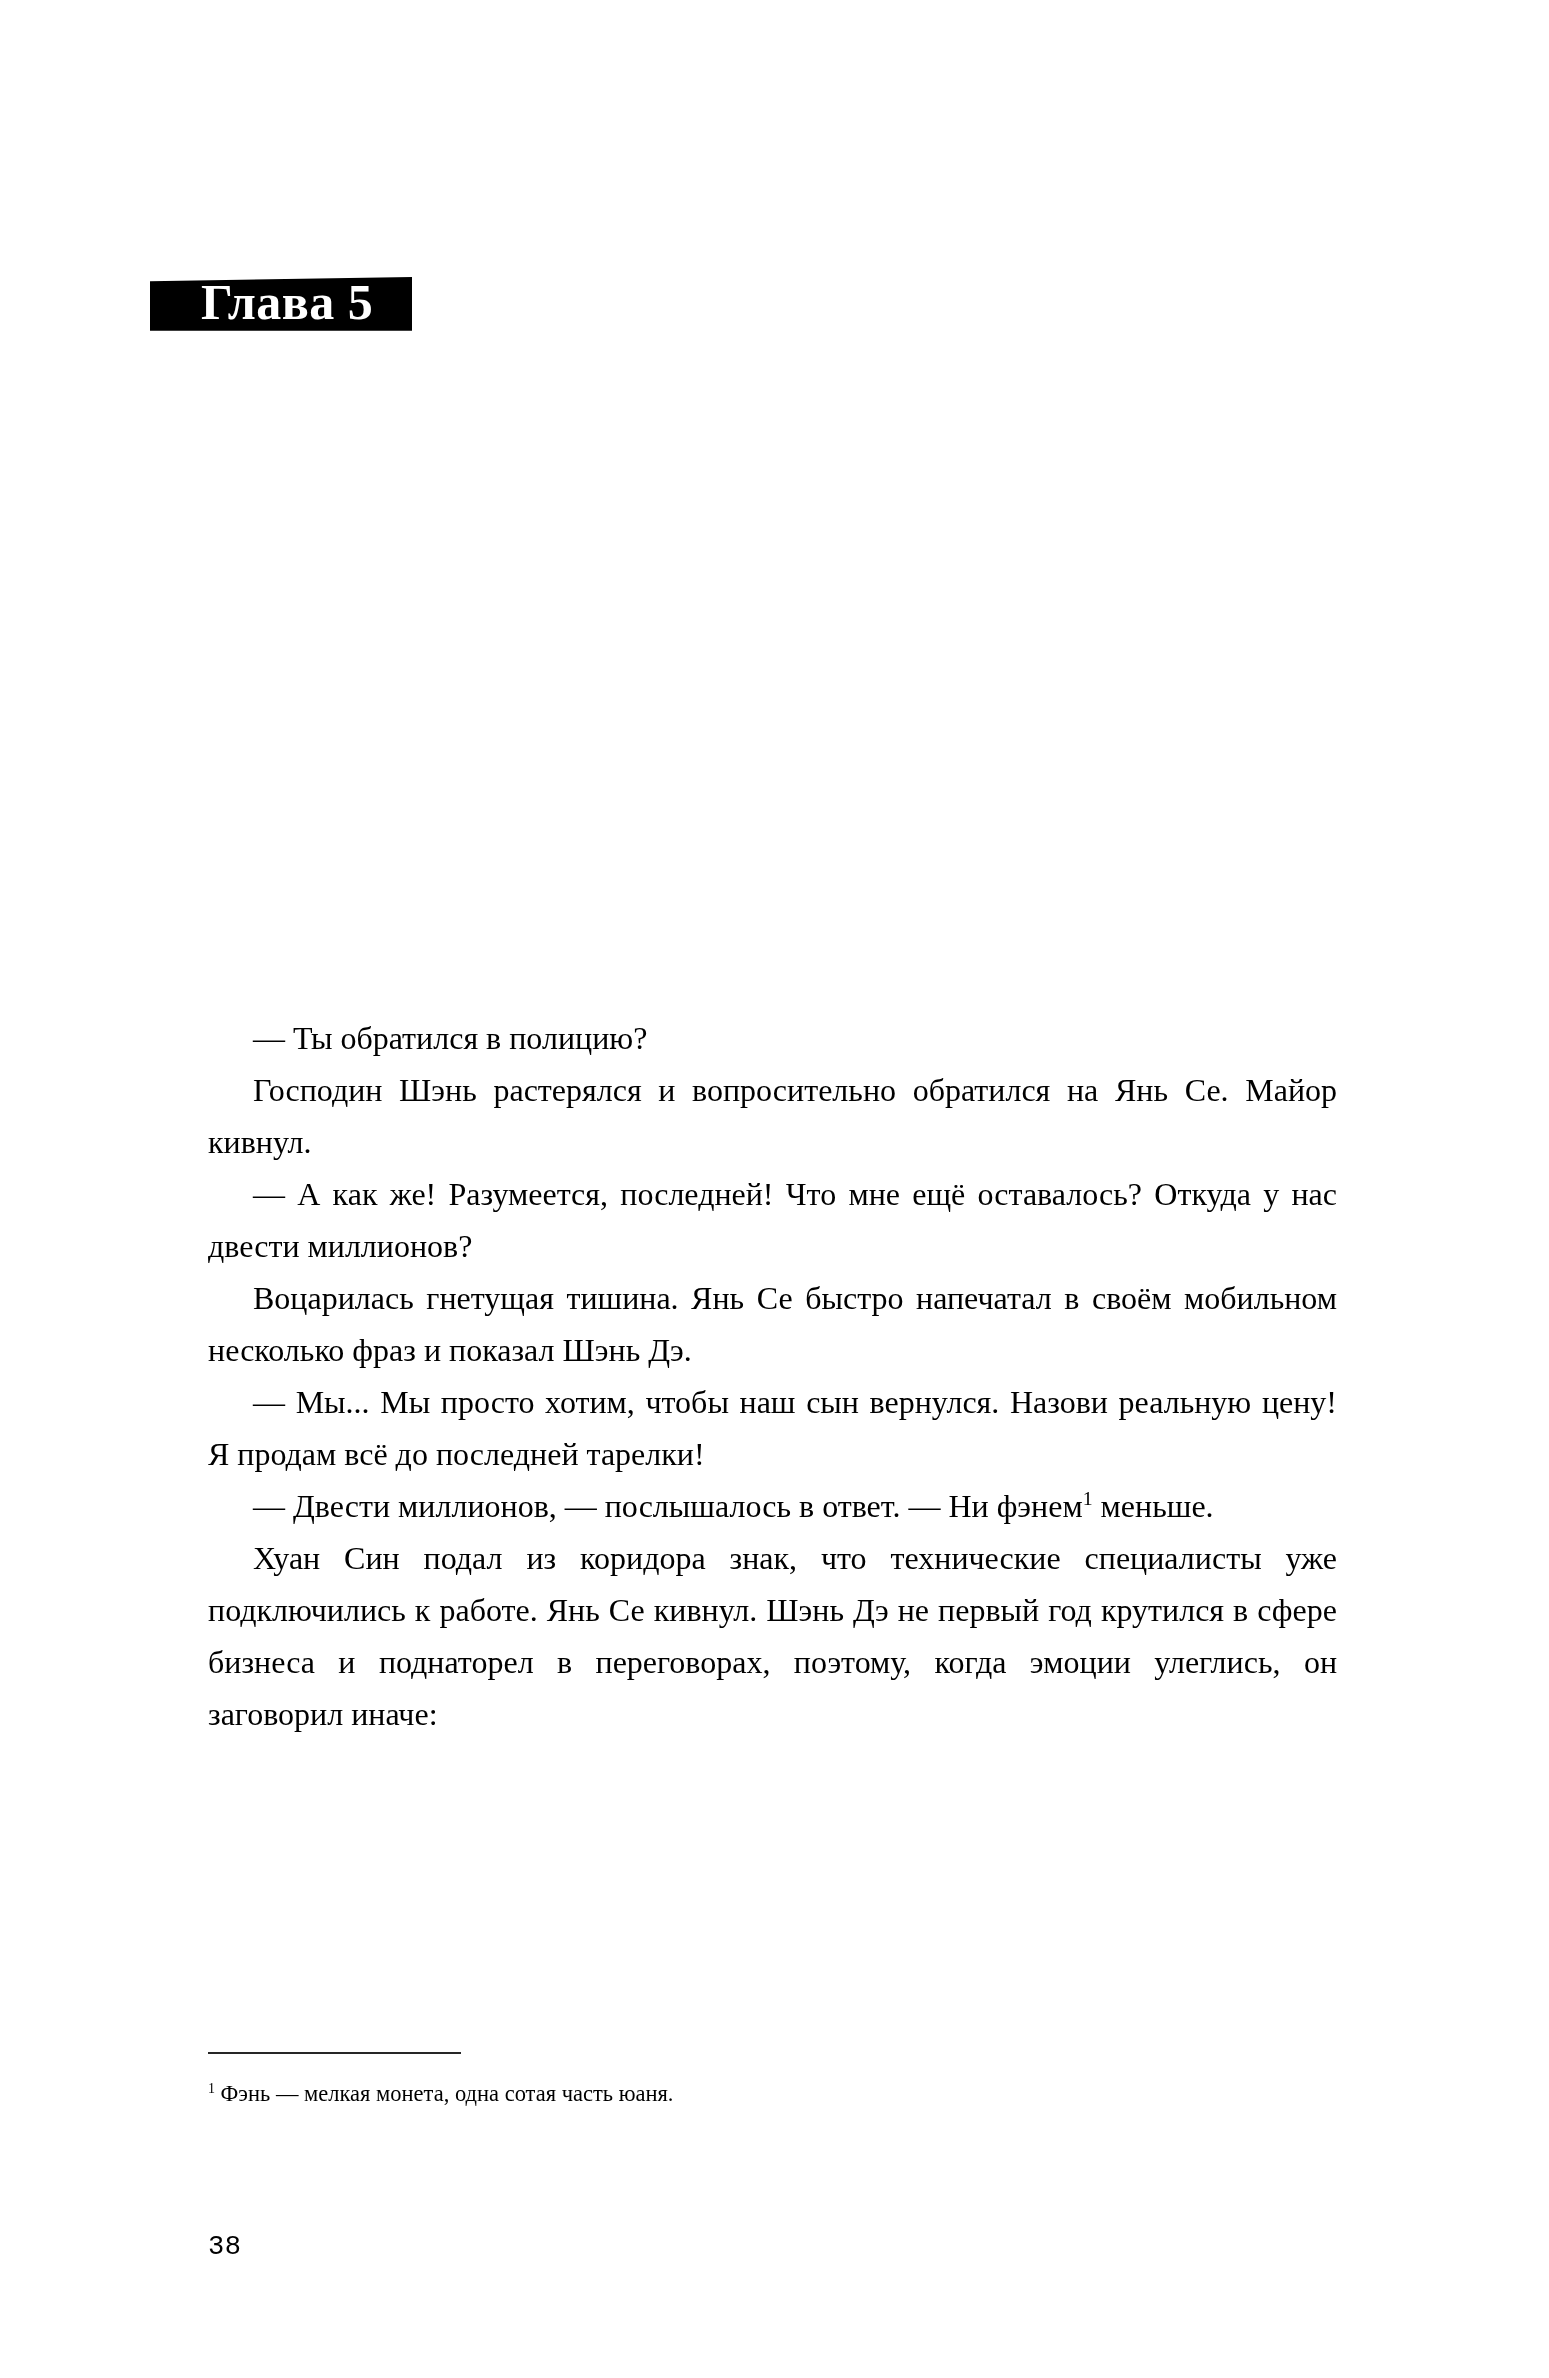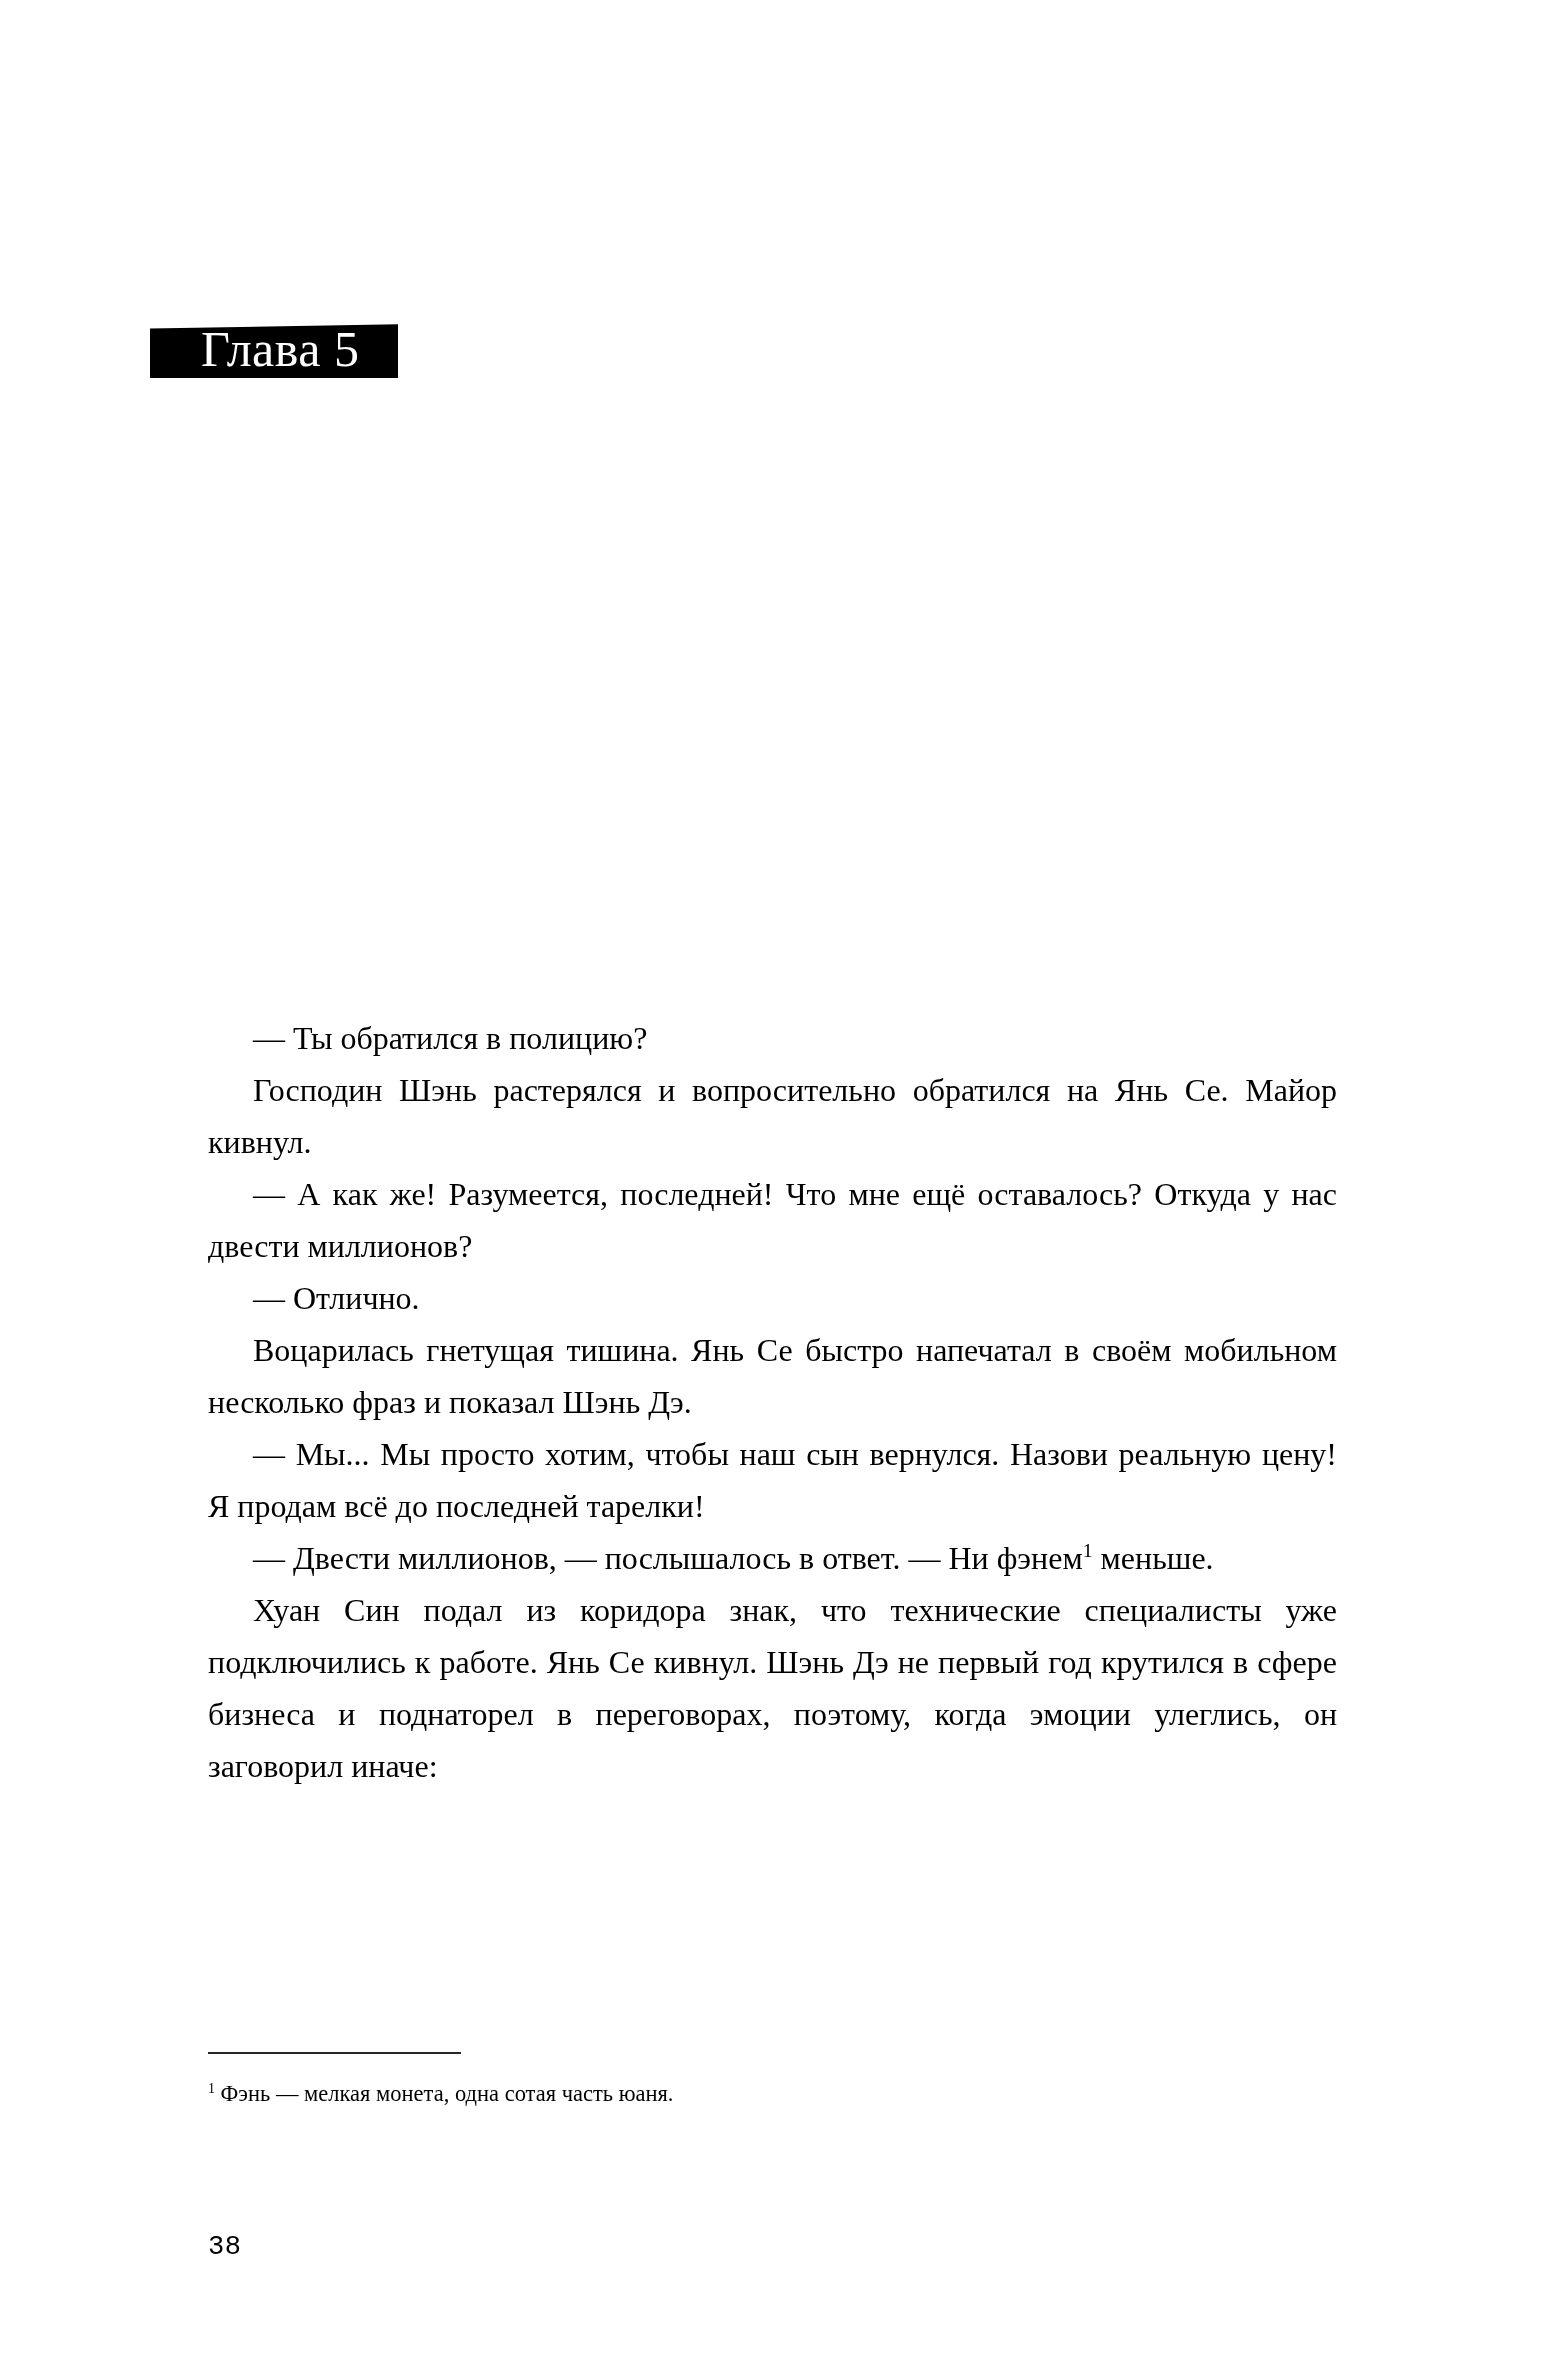--- a/index.html
+++ b/index.html
@@ -18,21 +18,22 @@
     overflow: hidden;
   }
 
   
   .chapter-ribbon {
     position: absolute;
     left: 150px;
     top: 277px;
     height: 101px;
     display: flex;
-    align-items: flex-end;
+    align-items: flex-start;
+    font-weight: bold;
   }
   .ribbon-body {
     background: #000000;
     display: flex;
     align-items: center;
     padding: 0 39px 0 51px;
     
     clip-path: polygon(0 8%, 100% 0, 100% 100%, 0 100%);
   }
   .ribbon-title {
@@ -111,21 +112,20 @@
     <div class="ribbon-body">
       <span class="ribbon-title">Глава 5</span>
     </div>
     <div class="ribbon-tail"></div>
   </div>
 
   <div class="body-text">
     <p>— Ты обратился в полицию?</p>
     <p>Господин Шэнь растерялся и вопросительно обратился на Янь Се. Майор кивнул.</p>
     <p>— А как же! Разумеется, последней! Что мне ещё оставалось? Откуда у нас двести миллионов?</p>
-    <p>— Отлично.</p>
     <p>Воцарилась гнетущая тишина. Янь Се быстро напечатал в своём мобильном несколько фраз и показал Шэнь Дэ.</p>
     <p>— Мы... Мы просто хотим, чтобы наш сын вернулся. Назови реальную цену! Я продам всё до последней тарелки!</p>
     <p><span>— Двести миллионов, — послышалось в ответ. — Ни фэнем<sup>1</sup> меньше.</span></p>
     <p>Хуан Син подал из коридора знак, что технические специалисты уже подключились к работе. Янь Се кивнул. Шэнь Дэ не первый год крутился в сфере бизнеса и поднаторел в переговорах, поэтому, когда эмоции улеглись, он заговорил иначе:</p>
   </div>
 
   <div class="footnote">
     <div class="footnote-rule"></div>
     <div class="footnote-text"><sup>1</sup> <span>Фэнь — мелкая монета, одна сотая часть юаня.</span></div>
   </div>

